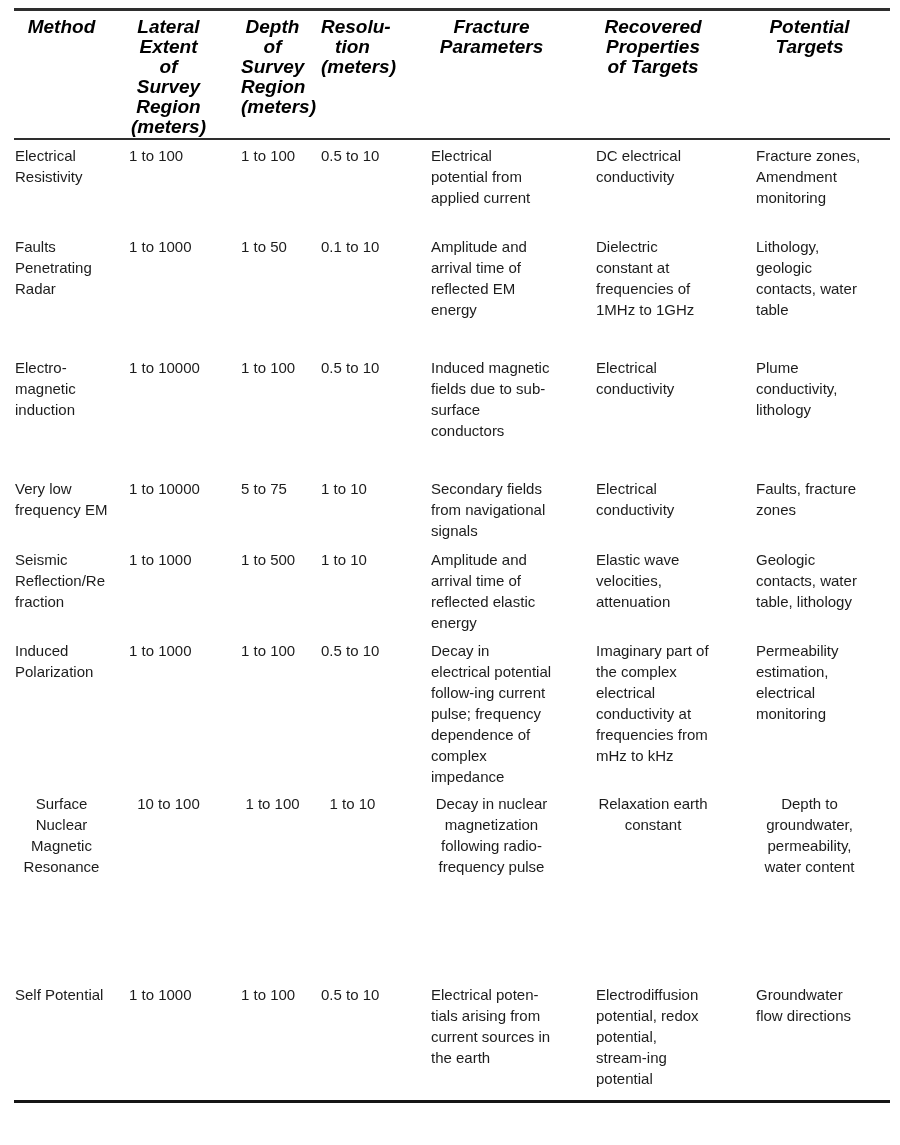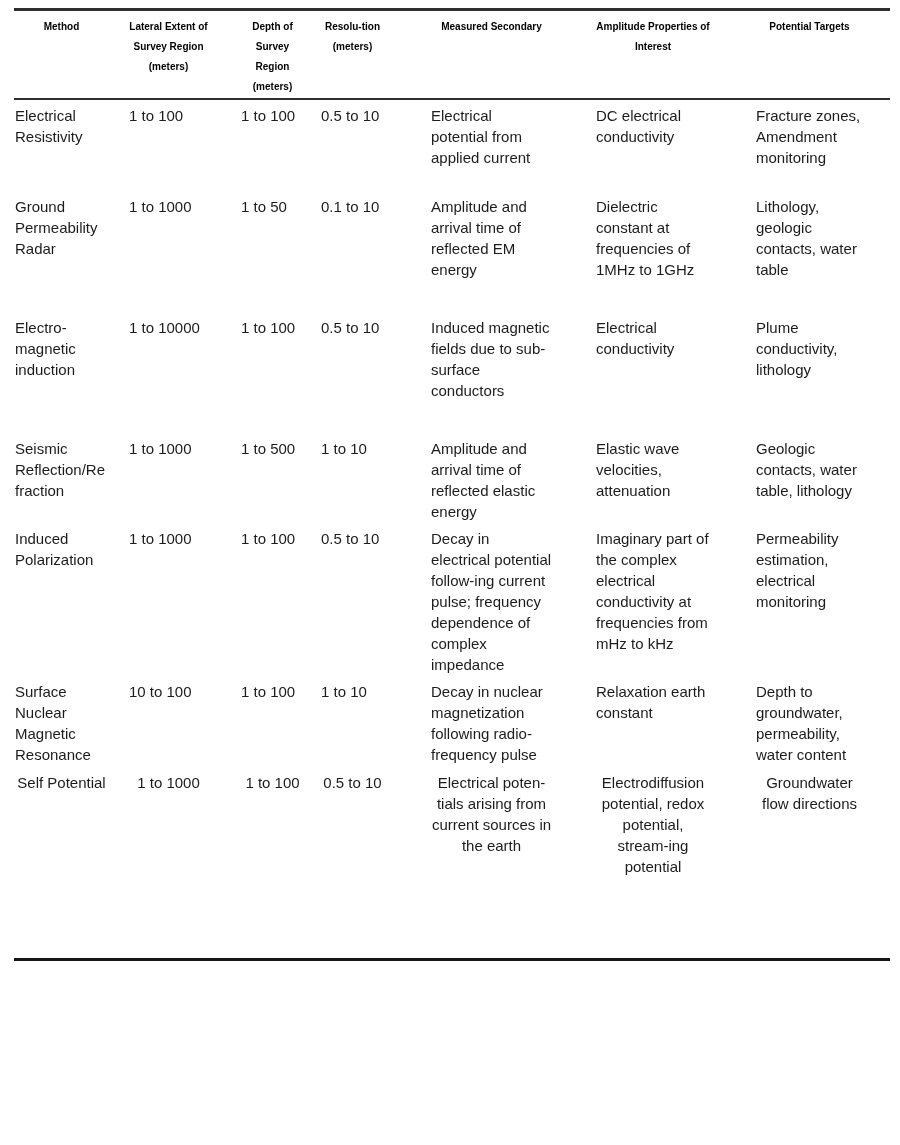--- a/index.html
+++ b/index.html
@@ -25,28 +25,29 @@
   
   col.c1 { width: 114px; }
   col.c2 { width: 112px; }
   col.c3 { width: 80px;  }
   col.c4 { width: 110px; }
   col.c5 { width: 165px; }
   col.c6 { width: 160px; }
   col.c7 { width: 135px; }
 
   thead th {
-    font-size: 10px;
+    font-size: 19px;
     font-weight: bold;
     color: #000000;
     text-align: center;
     vertical-align: top;
     line-height: 20px;
     padding-top: 6px;
     border-bottom: 2px solid #2e2e2e;
+    font-style: italic;
   }
   tbody td {
     font-size: 15px;
     line-height: 21px;
     vertical-align: top;
     text-align: left;
     padding-top: 5px;
     color: #1c1c1c;
     word-wrap: break-word;
   }
@@ -82,52 +83,61 @@
     <col class="c5">
       <col class="c6">
       <col class="c7">
   </colgroup>
   <thead>
     <tr>
       <th>Method</th>
       <th>Lateral Extent of Survey Region (meters)</th>
       <th>Depth of Survey Region (meters)</th>
       <th>Resolu-tion (meters)</th>
-      <th>Measured Secondary</th>
-      <th>Amplitude Properties of Interest</th>
+      <th>Fracture Parameters</th>
+      <th>Recovered Properties of Targets</th>
       <th>Potential Targets</th>
     </tr>
   </thead>
   <tbody>
       <tr>
         <td>Electrical Resistivity</td>
         <td>1 to 100</td>
         <td>1 to 100</td>
         <td>0.5 to 10</td>
         <td>Electrical potential from applied current</td>
         <td>DC electrical conductivity</td>
         <td>Fracture zones, Amendment monitoring</td>
       </tr>
       <tr>
-        <td>Ground Permeability Radar</td>
+        <td>Faults Penetrating Radar</td>
         <td>1 to 1000</td>
         <td>1 to 50</td>
         <td>0.1 to 10</td>
         <td>Amplitude and arrival time of reflected EM energy</td>
         <td>Dielectric constant at frequencies of 1MHz to 1GHz</td>
         <td>Lithology, geologic contacts, water table</td>
       </tr>
       <tr>
         <td>Electro-magnetic induction</td>
         <td>1 to 10000</td>
         <td>1 to 100</td>
         <td>0.5 to 10</td>
         <td>Induced magnetic fields due to sub-surface conductors</td>
         <td>Electrical conductivity</td>
         <td>Plume conductivity, lithology</td>
+      </tr>
+      <tr>
+        <td>Very low frequency EM</td>
+        <td>1 to 10000</td>
+        <td>5 to 75</td>
+        <td>1 to 10</td>
+        <td>Secondary fields from navigational signals</td>
+        <td>Electrical conductivity</td>
+        <td>Faults, fracture zones</td>
       </tr>
       <tr>
         <td>Seismic Reflection/Refraction</td>
         <td>1 to 1000</td>
         <td>1 to 500</td>
         <td>1 to 10</td>
         <td>Amplitude and arrival time of reflected elastic energy</td>
         <td>Elastic wave velocities, attenuation</td>
         <td>Geologic contacts, water table, lithology</td>
       </tr>

